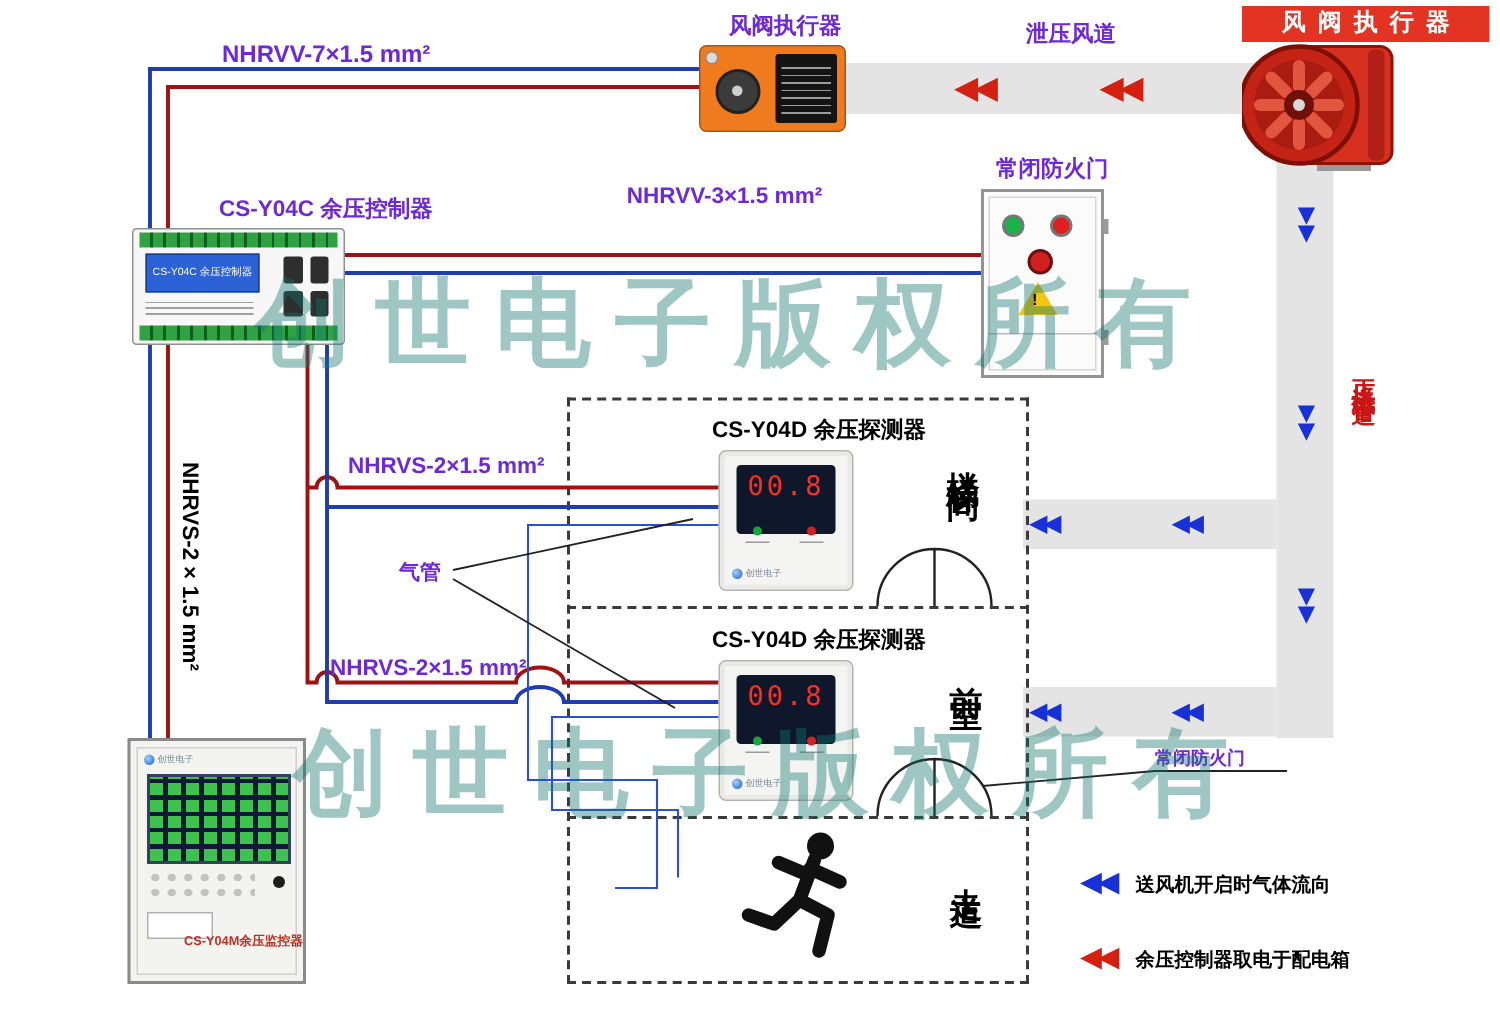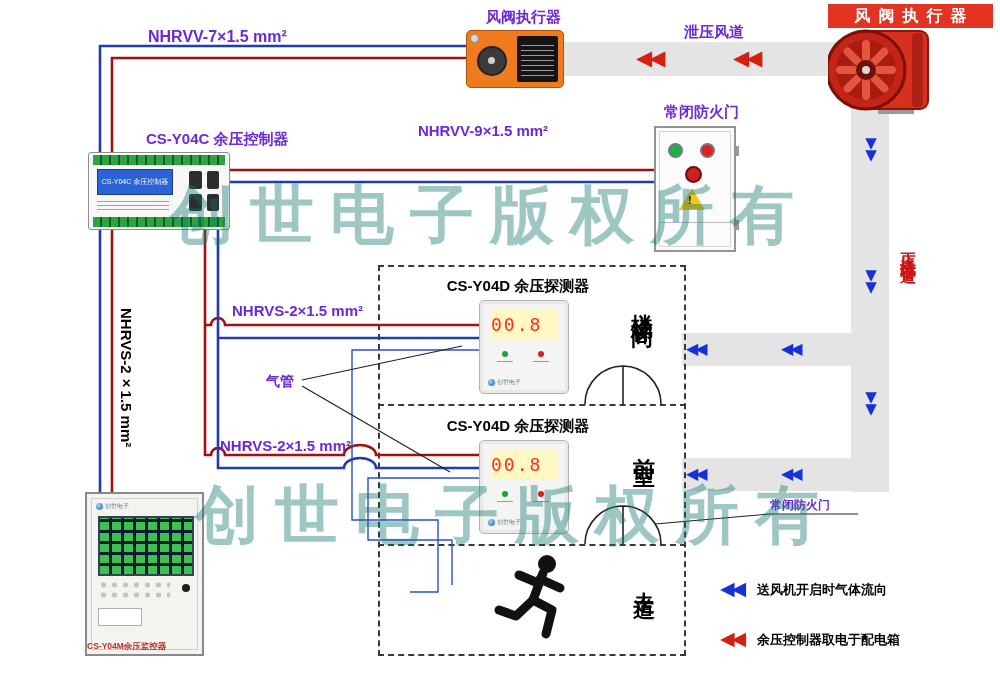--- a/index.html
+++ b/index.html
@@ -52,33 +52,33 @@
   
   #monitor{left:85px;top:492px;width:115px;height:160px;background:#f3f3f0;border:2px solid #8a8a8a;}
   #mon-inner{position:absolute;inset:4px;border:1px solid #cfcfcd;}
   .brand{position:absolute;font-size:6px;color:#7a8694;display:flex;align-items:center;gap:2px;z-index:2;}
   .logo-dot{display:inline-block;width:7px;height:7px;border-radius:50%;background:radial-gradient(circle at 35% 35%,#9fd0ff,#1760c0);}
   #mon-logo{left:9px;top:8px;}
   #mon-screen{position:absolute;left:11px;top:22px;width:92px;height:56px;border:2px solid #33415f;background-color:#0e1a35;background-image:repeating-linear-gradient(0deg,transparent 0 8px,#0e1a35 8px 11px),repeating-linear-gradient(90deg,#3ec14f 0 9px,#0e1a35 9px 12px);}
   #mon-btns{position:absolute;left:11px;top:86px;width:72px;height:21px;background-image:radial-gradient(#c2c2c2 2.5px,transparent 3px);background-size:11px 10px;}
   #mon-key{position:absolute;right:12px;top:90px;width:8px;height:8px;border-radius:50%;background:#1d1d1d;}
   #mon-slot{position:absolute;left:11px;top:114px;width:42px;height:16px;background:#fff;border:1px solid #b0b0b0;}
-  #mon-label{position:absolute;left:0;right:0;bottom:1px;text-align:left;font-size:8.5px;font-weight:bold;color:#c03022;}
+  #mon-label{position:absolute;left:0;right:0;bottom:20px;text-align:right;font-size:8.5px;font-weight:bold;color:#c03022;}
 
   
   .detector{position:absolute;width:88px;height:92px;background:#f4f4f2;border:1px solid #b3b3b3;border-radius:5px;box-shadow:inset 0 0 0 3px #e9e9e6;z-index:10;}
-  .det-screen{position:absolute;left:11px;top:9px;width:66px;height:30px;background:#fef9c3;border-radius:3px;text-align:left;}
+  .det-screen{position:absolute;left:11px;top:9px;width:66px;height:46px;background:#0f172a;border-radius:3px;text-align:center;}
   .det-reading{font-family:"DejaVu Sans Mono",monospace;font-size:18px;line-height:30px;color:#ff2e1e;letter-spacing:2px;}
   .det-dot{position:absolute;top:50px;width:6px;height:6px;border-radius:50%;}
   .det-dot.g{left:22px;background:#17a63c;}
   .det-dot.r{left:58px;background:#d42020;}
   .det-bar{position:absolute;top:60px;width:16px;border-top:1px solid #9a9a9a;}
   .det-logo{left:8px;bottom:6px;}
 
-  .det-title{position:absolute;left:408px;width:220px;text-align:center;font-weight:bold;font-size:15px;z-index:12;}
+  .det-title{position:absolute;left:436px;width:220px;text-align:center;font-weight:bold;font-size:15px;z-index:12;}
 
   #fan-title{position:absolute;left:828px;top:4px;width:165px;height:24px;background:#e23323;color:#fff;font-weight:bold;font-size:16px;line-height:24px;text-align:center;letter-spacing:8px;text-indent:8px;z-index:12;}
   #cable-v{position:absolute;left:118px;top:308px;writing-mode:vertical-rl;font-weight:bold;font-size:15px;z-index:12;}
   #supply-duct-lbl{position:absolute;left:897px;top:240px;writing-mode:vertical-rl;color:#cc1515;font-weight:bold;font-size:16px;letter-spacing:3px;z-index:12;}
 
   .legend-text{position:absolute;font-weight:bold;font-size:13px;z-index:12;white-space:nowrap;}
 </style>
 </head>
 <body>
 
@@ -221,26 +221,26 @@
       <path d="M51 21 L41 48"></path>
       <path d="M48 27 L68 36"></path>
       <path d="M46 31 L27 23"></path>
       <path d="M41 48 L60 58 L54 82"></path>
       <path d="M41 48 L24 64 L7 58"></path>
     </g>
   </svg>
 
   <div class="lbl" style="left:148px;top:28px;font-size:16px;">NHRVV-7×1.5 mm²</div>
   <div class="lbl" style="left:486px;top:8px;font-size:15px;">风阀执行器</div>
-  <div class="lbl" style="left:684px;top:23px;font-size:15px;">泄压风道</div>
+  <div class="lbl" style="left:684px;top:13px;font-size:15px;">泄压风道</div>
   <div id="fan-title">风阀执行器</div>
   <div class="lbl" style="left:664px;top:103px;font-size:15px;">常闭防火门</div>
   <div class="lbl" style="left:146px;top:130px;font-size:15px;">CS-Y04C 余压控制器</div>
   <div class="lbl" style="left:388px;top:122px;width:190px;text-align:center;font-size:15px;line-height:18px;">
-    <div>NHRVV-9×1.5 mm²</div>
+    <div>NHRVV-3×1.5 mm²</div>
   </div>
   <div class="det-title" style="top:277px;">CS-Y04D 余压探测器</div>
   <div class="det-title" style="top:417px;">CS-Y04D 余压探测器</div>
   <div class="lbl" style="left:232px;top:302px;font-size:15px;">NHRVS-2×1.5 mm²</div>
   <div class="lbl" style="left:220px;top:437px;font-size:15px;">NHRVS-2×1.5 mm²</div>
   <div id="cable-v">NHRVS-2×1.5 mm²</div>
   <div class="lbl" style="left:266px;top:373px;font-size:14px;font-weight:bold;">气管</div>
   <div class="lbl" style="left:770px;top:497px;font-size:12px;">常闭防火门</div>
   <div id="supply-duct-lbl">正压送风管道</div>
 

